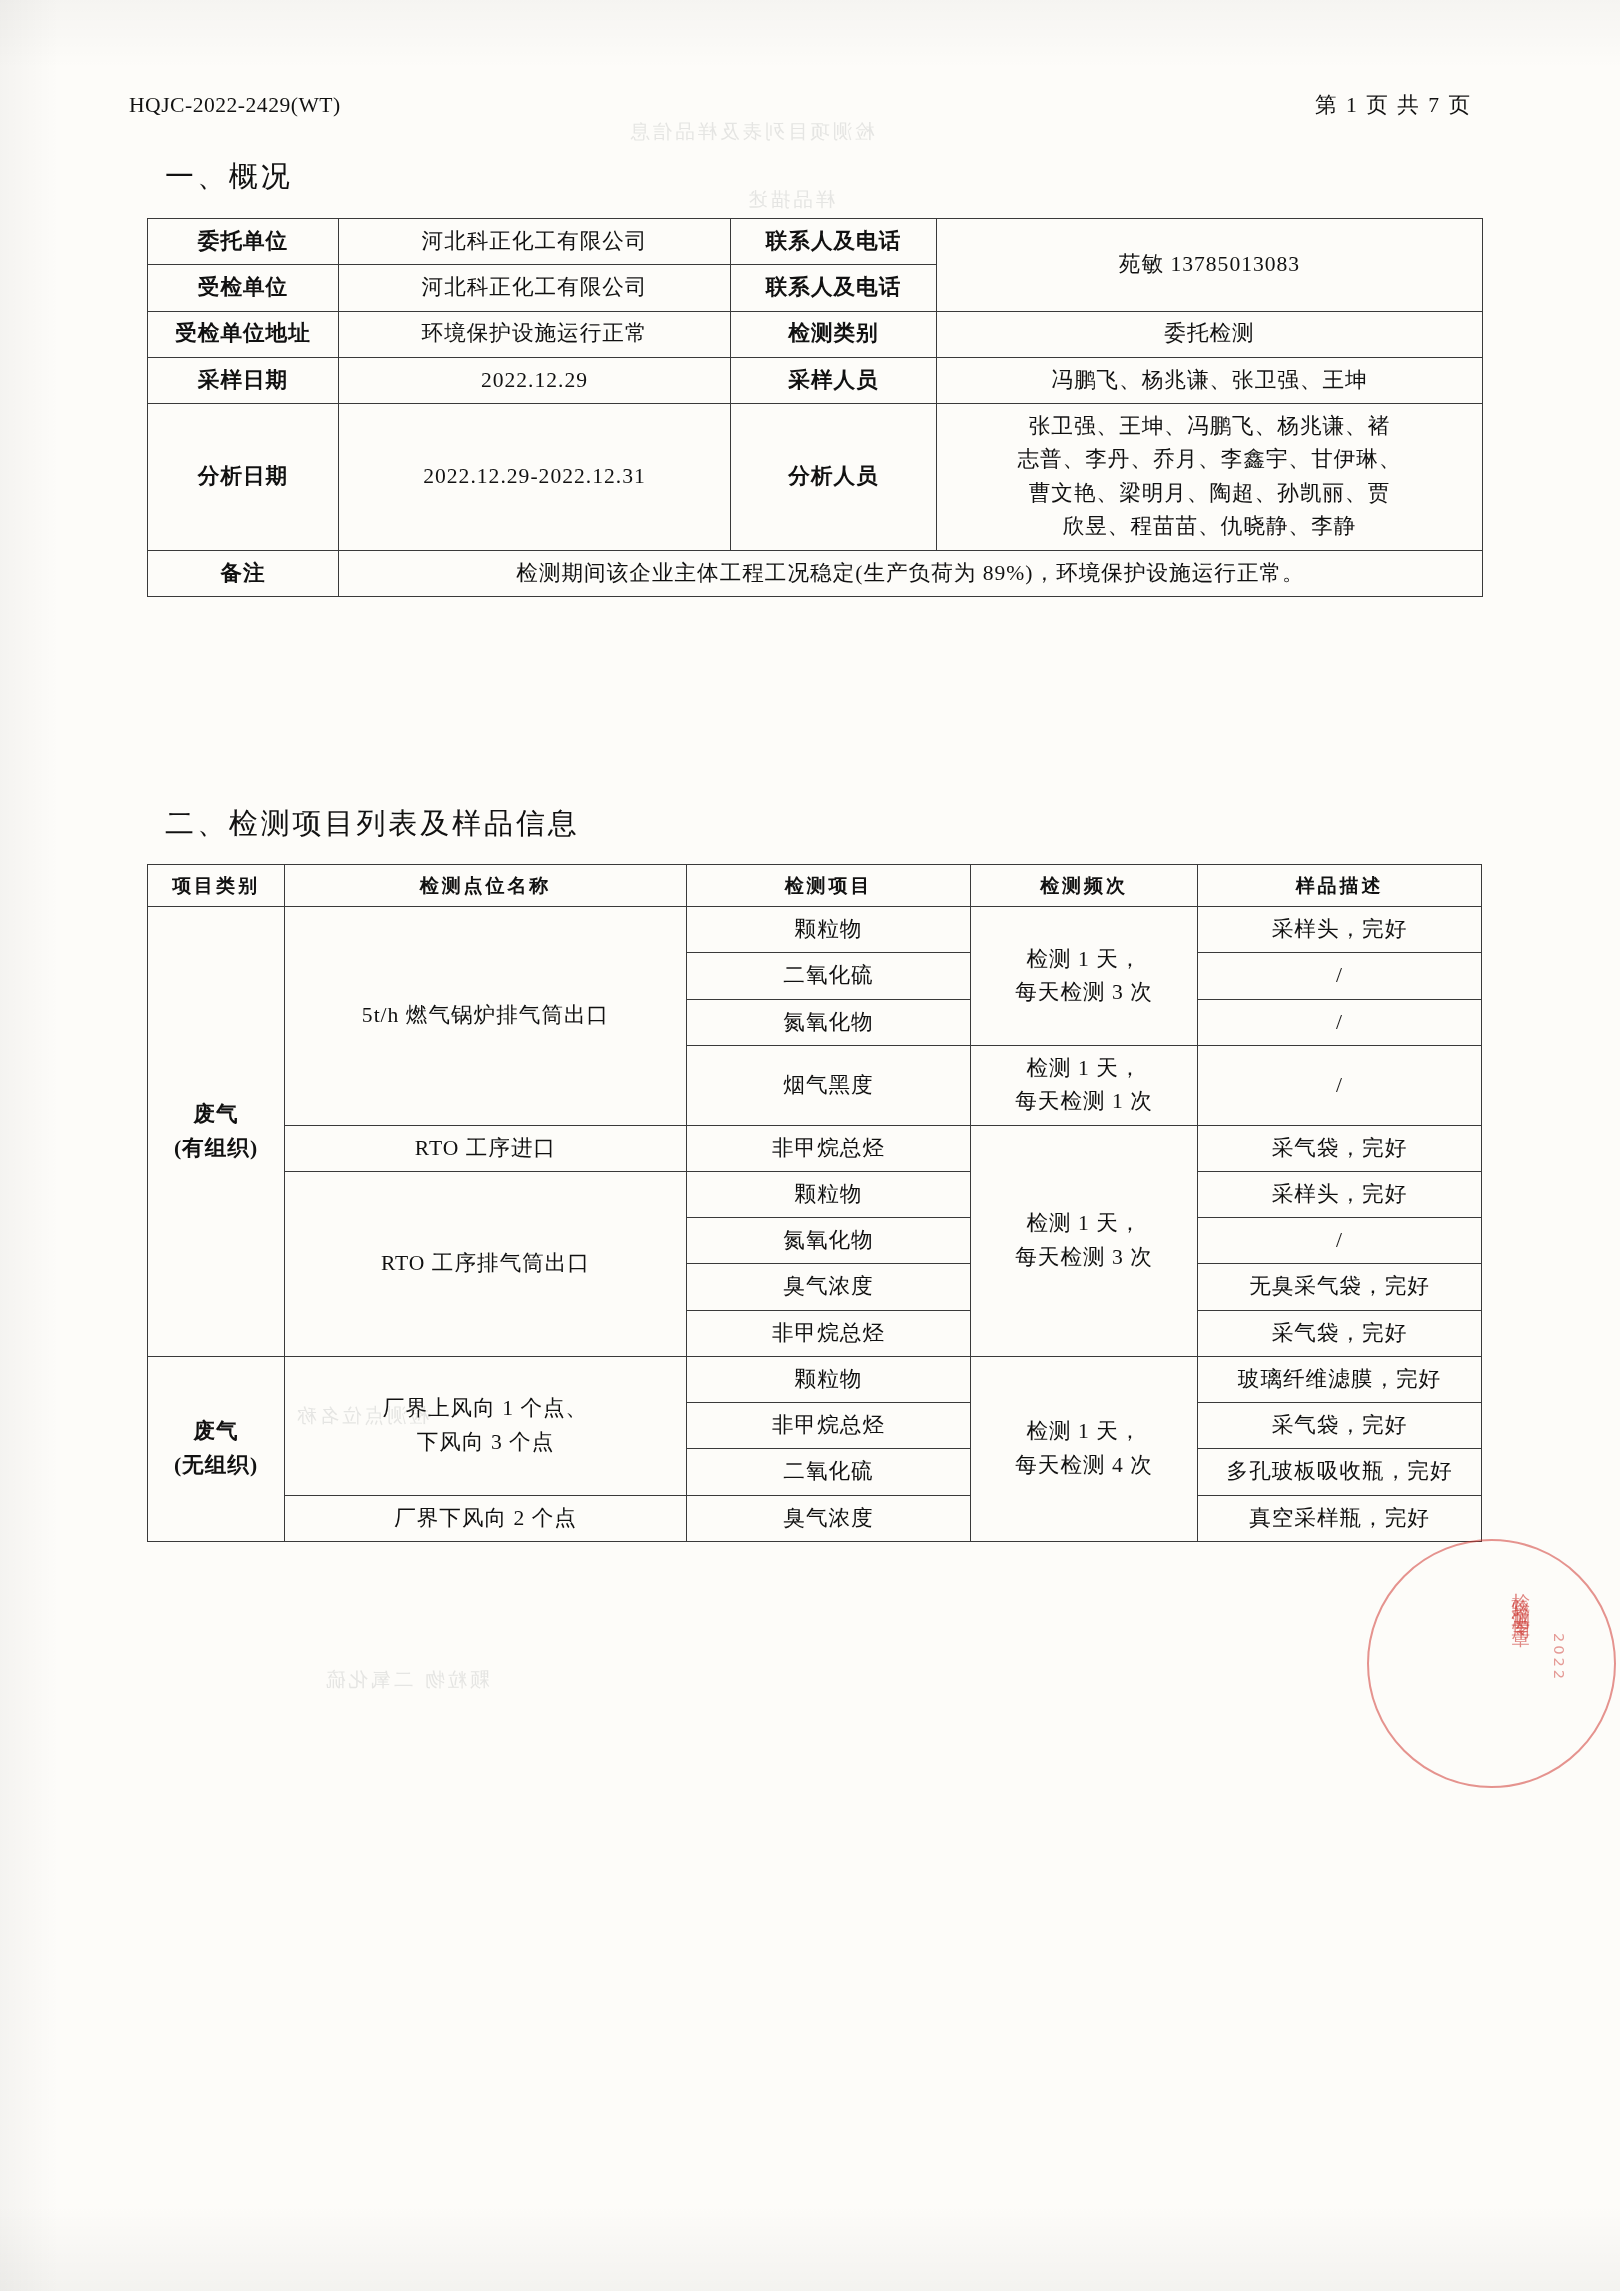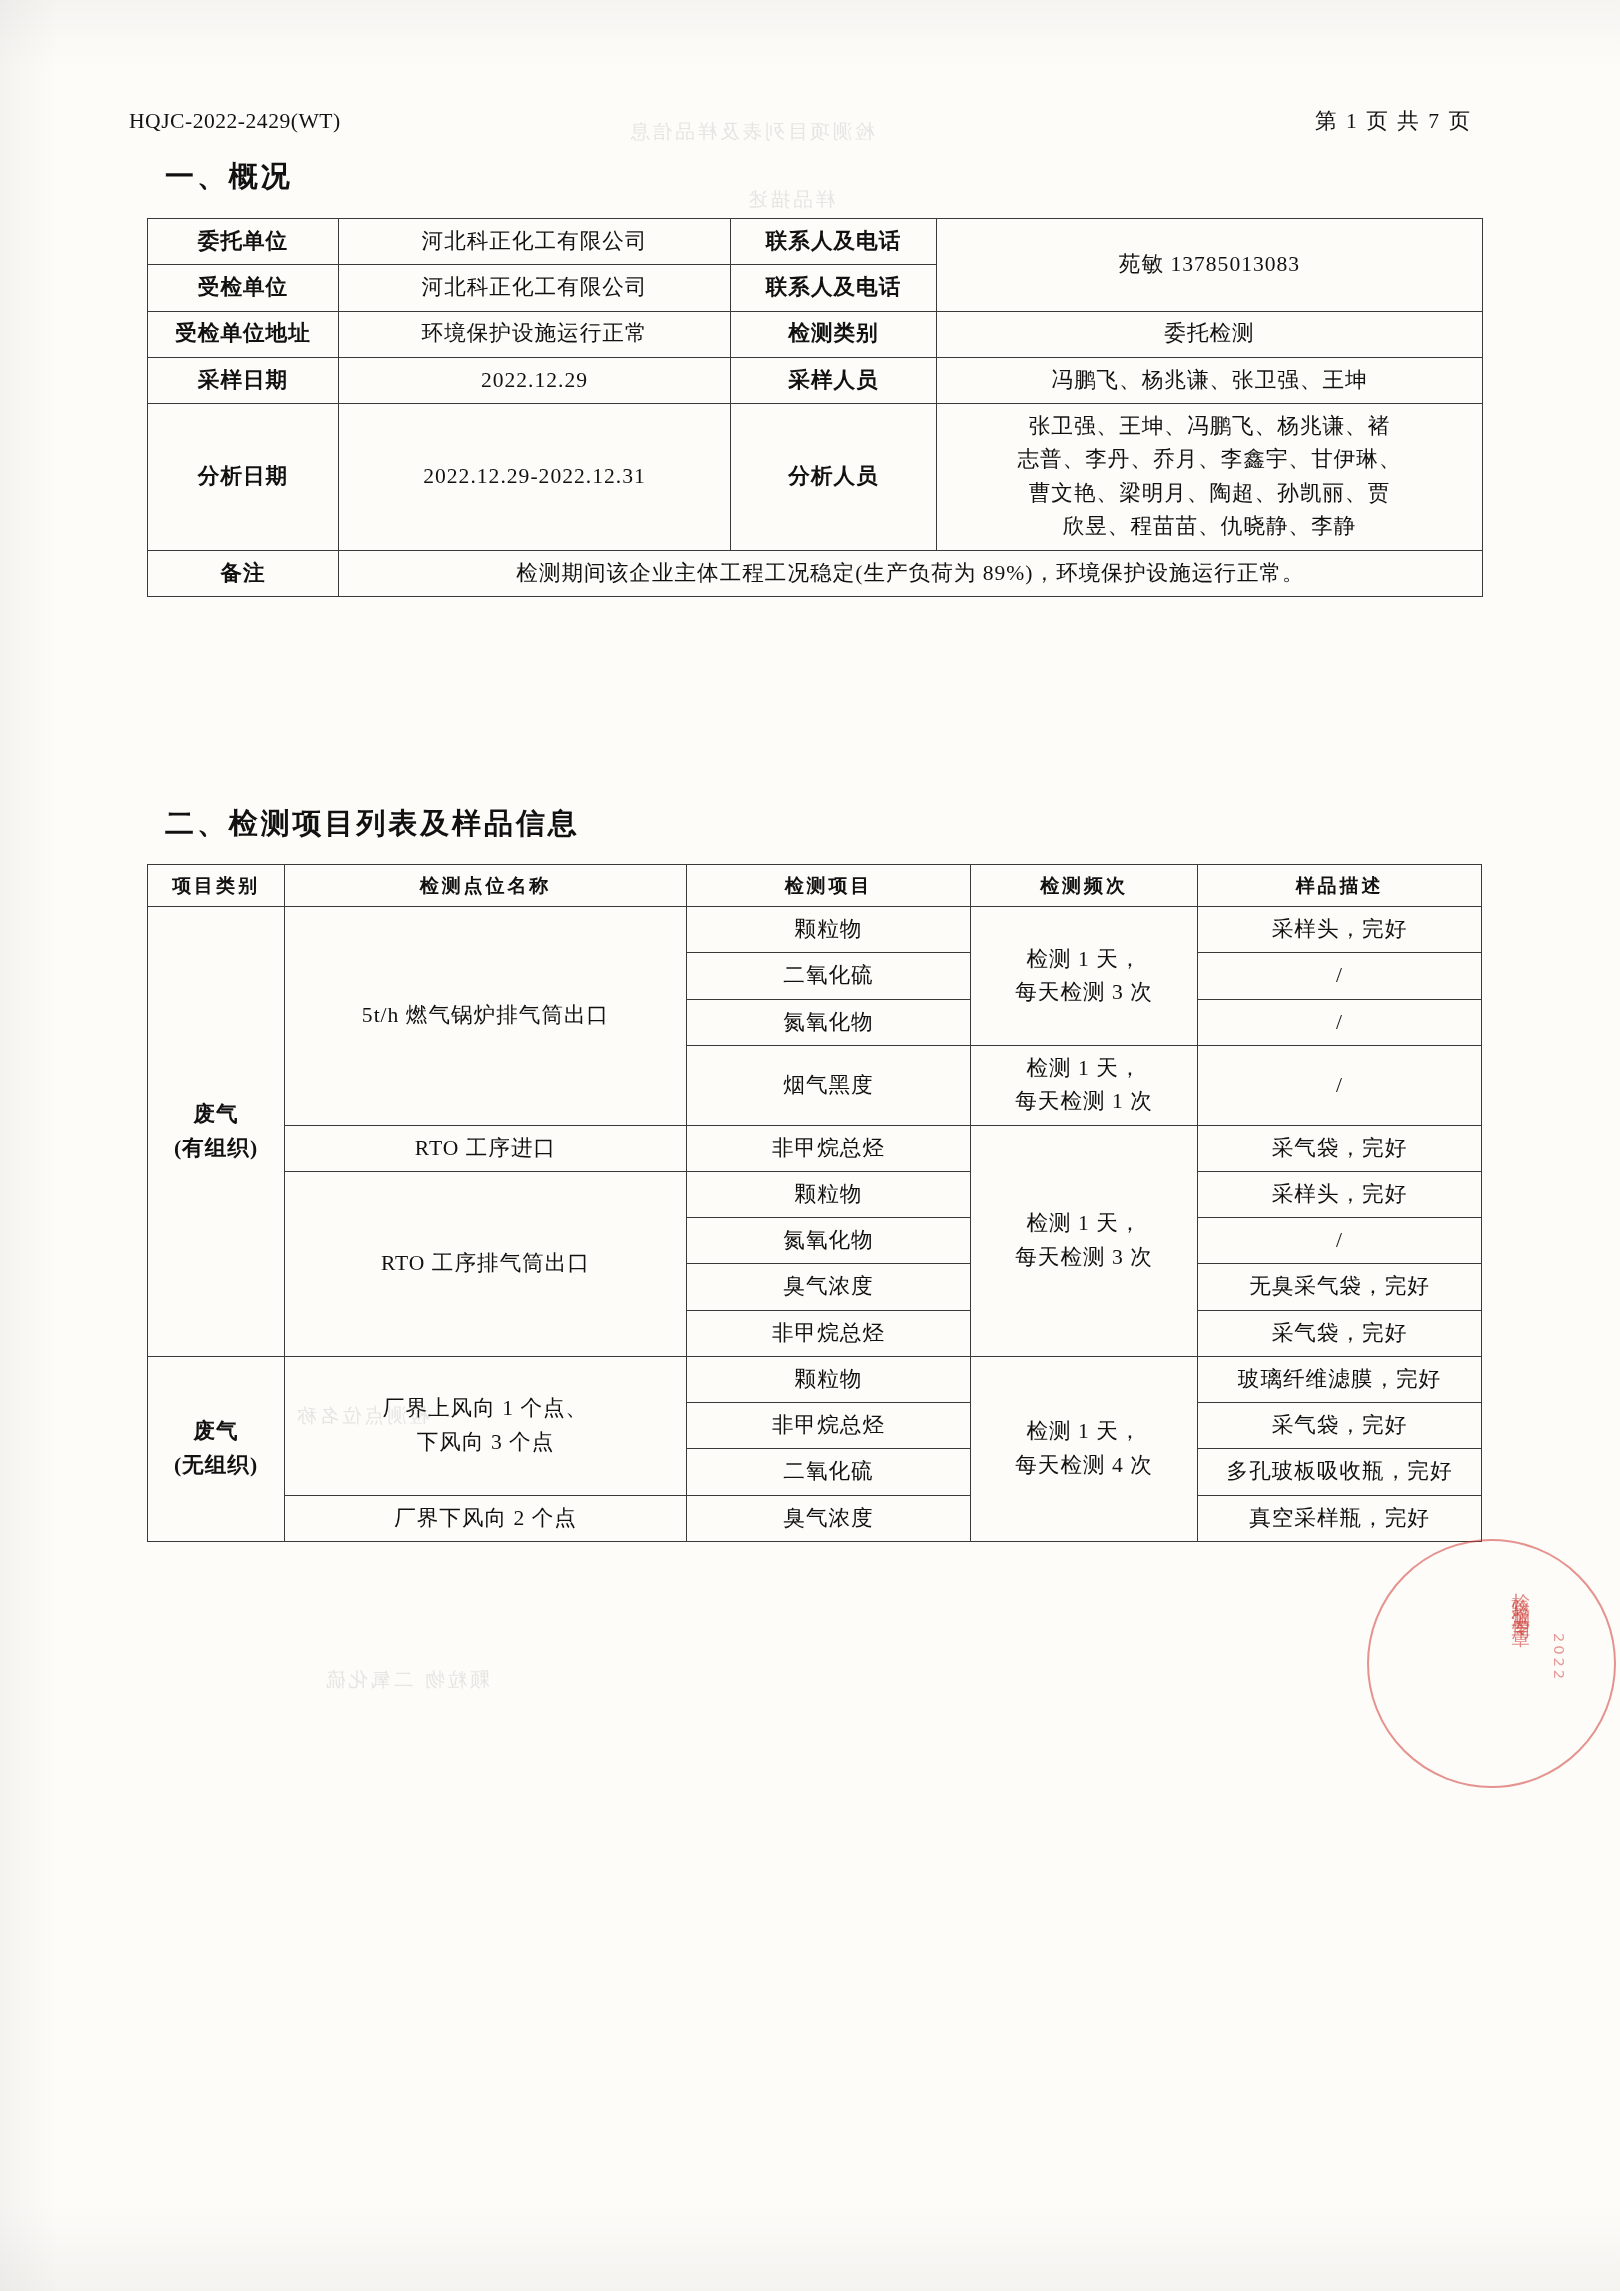--- a/index.html
+++ b/index.html
@@ -43,26 +43,25 @@
     font-size: 20.6px;
     letter-spacing: 0.5px;
   }
   .header-code {
     font-family: "Liberation Serif", serif;
     font-size: 21.6px;
   }
   .header-page {
     font-size: 21.6px;
     letter-spacing: 2px;
-    margin-top: 16px;
   }
   .section-title {
     position: absolute;
     left: 165px;
-    font-weight: bold;
+    font-weight: normal;
     font-size: 29px;
     letter-spacing: 2.9px;
     font-family: "DejaVu Sans", "Liberation Sans", sans-serif;
   }
   #sec1-title { top: 157px; }
   #sec2-title { top: 804px; text-align: right; }
 
   table.doc {
     border-collapse: collapse;
     position: absolute;

